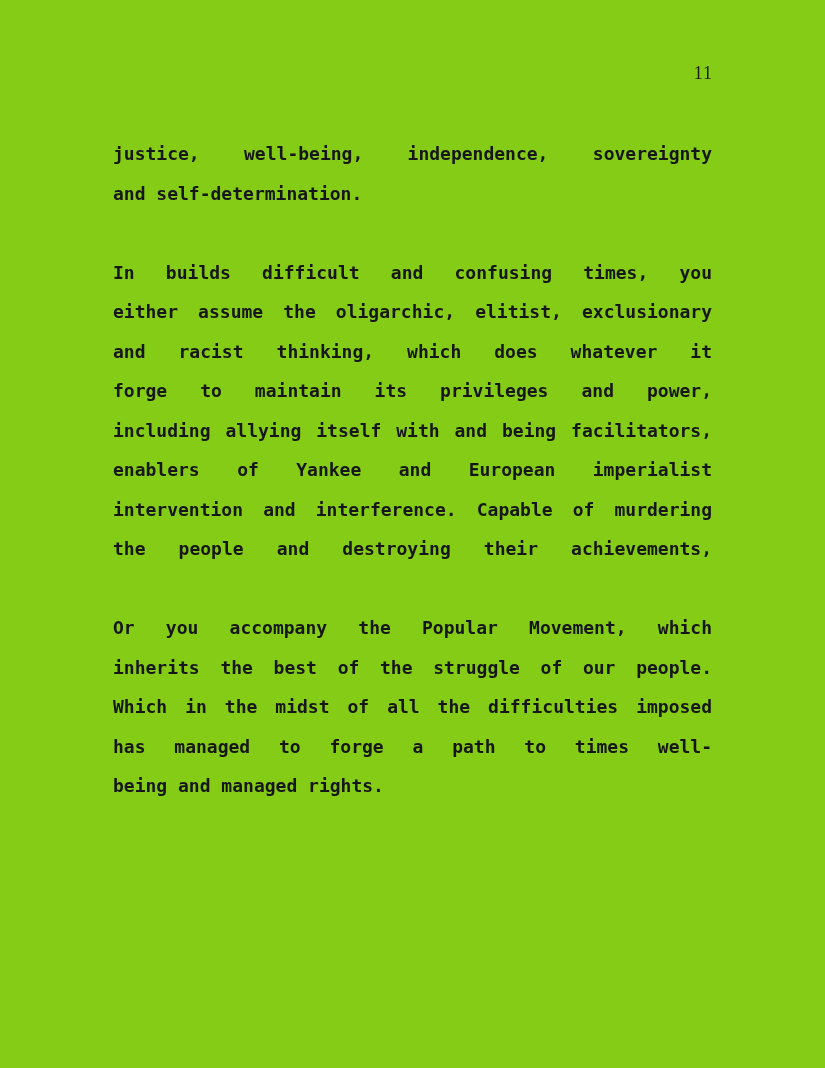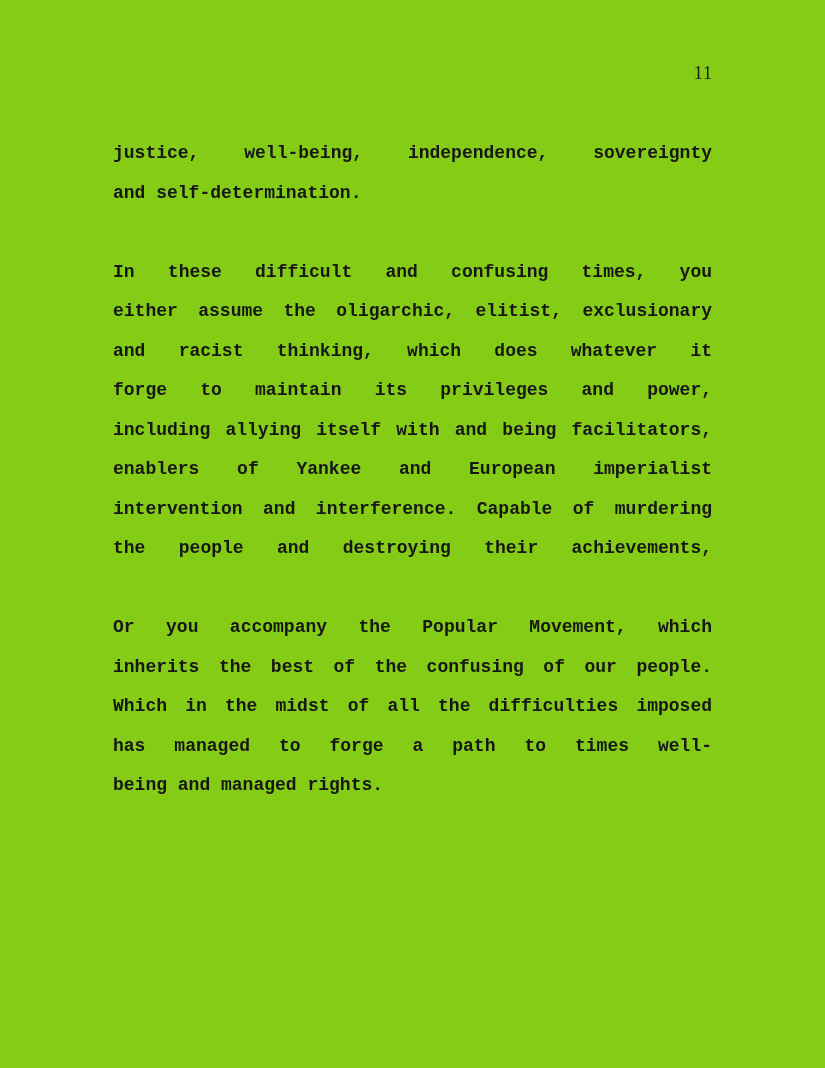--- a/index.html
+++ b/index.html
@@ -29,21 +29,20 @@
     left: 113px;
     width: 599px;
     font-family: "DejaVu Sans Mono", "Liberation Mono", monospace;
     font-weight: bold;
     font-size: 18px;
     line-height: 39.5px;
     color: #161616;
   }
   .paragraph {
     margin: 0 0 39.5px 0;
-    font-family: Liberation Mono, monospace;
   }
   .paragraph:last-child {
     margin-bottom: 0;
   }
   .line {
     text-align: justify;
     text-align-last: justify;
     white-space: nowrap; 
   }
   .line.flush {
@@ -55,30 +54,30 @@
 <body>
 
 <div class="page">
   <div class="page-number">11</div>
   <div class="doc-body">
       <div class="paragraph">
         <div class="line">justice, well-being, independence, sovereignty</div>
         <div class="line flush">and self-determination.</div>
       </div>
       <div class="paragraph">
-        <div class="line">In these difficult and confusing times, you</div>
+        <div class="line">In builds difficult and confusing times, you</div>
         <div class="line">either assume the oligarchic, elitist, exclusionary</div>
         <div class="line">and racist thinking, which does whatever it</div>
         <div class="line">forge to maintain its privileges and power,</div>
         <div class="line">including allying itself with and being facilitators,</div>
         <div class="line">enablers of Yankee and European imperialist</div>
         <div class="line">intervention and interference. Capable of murdering</div>
         <div class="line">the people and destroying their achievements,</div>
       </div>
       <div class="paragraph">
         <div class="line">Or you accompany the Popular Movement, which</div>
-        <div class="line">inherits the best of the confusing of our people.</div>
+        <div class="line">inherits the best of the struggle of our people.</div>
         <div class="line">Which in the midst of all the difficulties imposed</div>
         <div class="line">has managed to forge a path to times well-</div>
         <div class="line flush">being and managed rights.</div>
       </div>
     </div>
 </div>
 
 </body></html>

